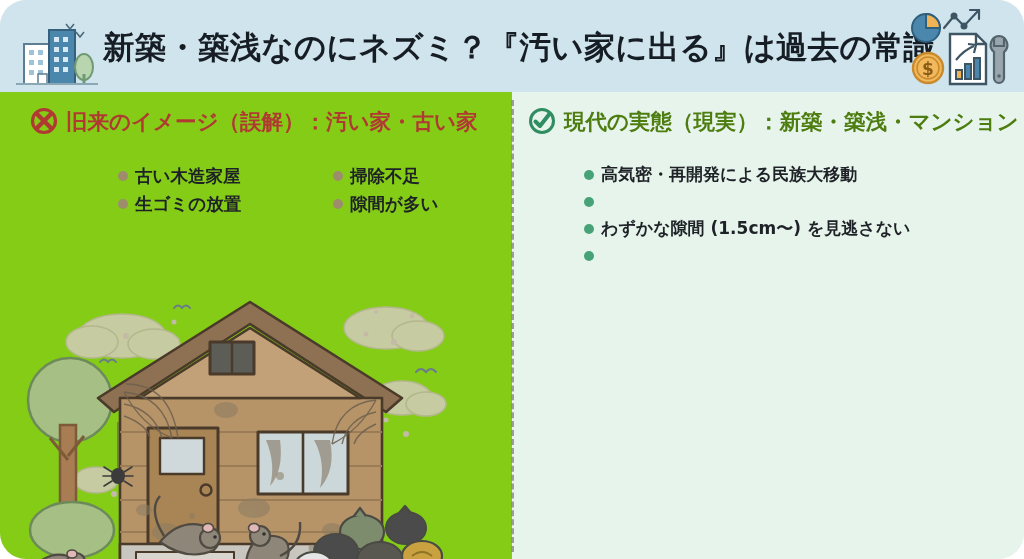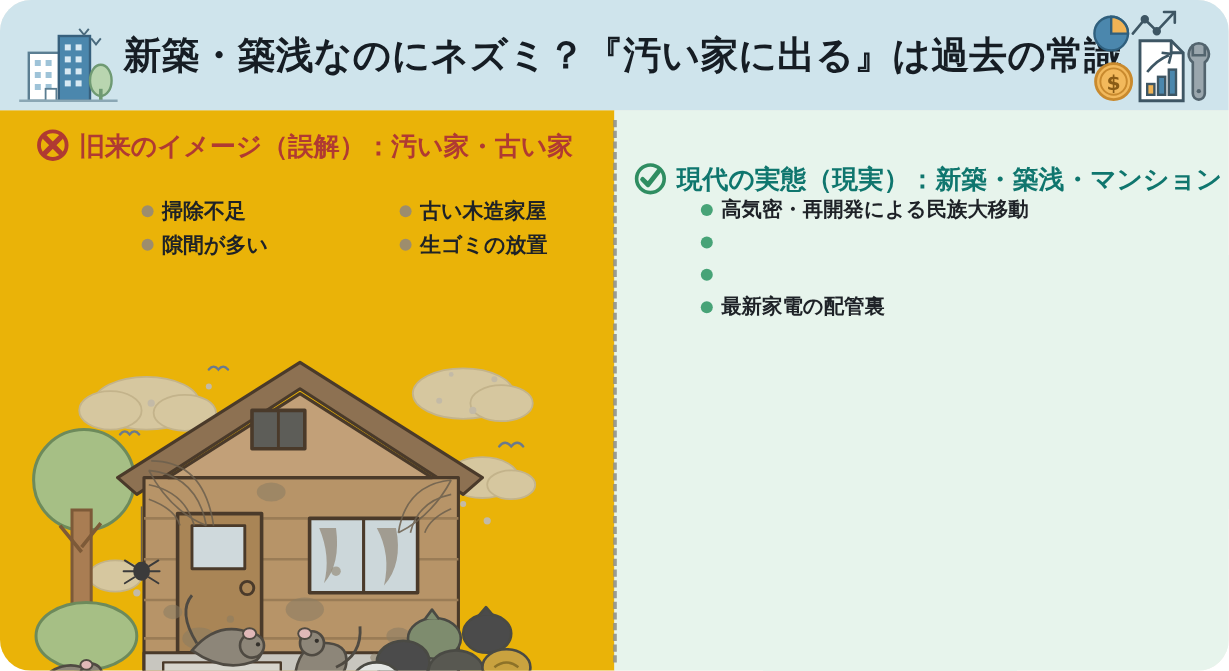--- a/index.html
+++ b/index.html
@@ -14,29 +14,29 @@
     font-size:31.5px;font-weight:bold;color:#161d24;letter-spacing:.2px;
     line-height:54px;white-space:nowrap;}
 
   
   .city{position:absolute;left:16px;top:22px;width:82px;height:66px;}
   
   .bizicons{position:absolute;right:8px;top:6px;width:112px;height:84px;}
 
   
   .panel{position:absolute;top:92px;height:467px;}
-  .panel-left{left:0;width:512px;background:#eab308;}
+  .panel-left{left:0;width:512px;background:#84cc16;}
   .panel-right{left:512px;width:512px;background:#e7f4ec;}
   .divider{position:absolute;left:511px;top:100px;width:0;height:452px;
     border-left:3px dashed #8d8d86;opacity:.85;}
 
   .sect-head{position:absolute;top:12px;height:34px;display:flex;align-items:center;gap:8px;
     font-size:21.5px;font-weight:bold;white-space:nowrap;}
   .sect-head.bad{left:30px;color:#b03a32;}
-  .sect-head.good{left:16px;color:#0f766e;margin-top:28px;}
+  .sect-head.good{left:16px;color:#4d7c0f;}
   .sect-head .mark{flex:none;width:28px;height:28px;}
 
   .bullets{position:absolute;display:grid;font-weight:bold;color:#1e2227;}
   .bl-left{top:52px;left:78px;width:420px;grid-template-columns:215px 200px;
            grid-auto-rows:28px;font-size:17.5px;}
   .bl-right{top:52px;left:32px;width:470px;grid-template-columns:470px;
             grid-auto-rows:27px;font-size:17px;}
   .bullets li{list-style:none;display:flex;align-items:center;gap:7px;white-space:nowrap;}
   .dot{flex:none;width:10px;height:10px;border-radius:50%;}
   .bl-left .dot{background:#9d8d6d;}
@@ -129,33 +129,33 @@
           <circle cx="14" cy="14" r="11.5" fill="none" stroke="#b03a32" stroke-width="3.2"></circle>
           <path d="M7.5 7.5 L20.5 20.5 M20.5 7.5 L7.5 20.5" stroke="#b03a32" stroke-width="4.4" stroke-linecap="round"></path>
         </svg>
       </span>
       <span>旧来のイメージ（誤解）：汚い家・古い家</span>
     </div>
 
     <ul class="bullets bl-left">
       <li>
           <span class="dot"></span>
+          <span>古い木造家屋</span>
+        </li>
+      <li>
+          <span class="dot"></span>
           <span>掃除不足</span>
         </li>
       <li>
           <span class="dot"></span>
-          <span>古い木造家屋</span>
+          <span>生ゴミの放置</span>
         </li>
       <li>
           <span class="dot"></span>
           <span>隙間が多い</span>
-        </li>
-      <li>
-          <span class="dot"></span>
-          <span>生ゴミの放置</span>
         </li>
     </ul>
 
     <div class="scene sc-old">
       <svg viewBox="0 0 484 352" width="484" height="352">
         <ellipse cx="250" cy="312" rx="218" ry="40" fill="#ded6c6" opacity=".75"></ellipse>
 
         <g fill="#d3cbba" opacity=".85" stroke="#bdb4a2" stroke-width="1.5">
           <ellipse cx="108" cy="56" rx="44" ry="22"></ellipse>
             <ellipse cx="78" cy="62" rx="26" ry="16"></ellipse>
@@ -318,23 +318,23 @@
     <ul class="bullets bl-right">
       <li>
           <span class="dot"></span>
           <span>高気密・再開発による民族大移動</span>
         </li>
       <li>
           <span class="dot"></span>
         </li>
       <li>
           <span class="dot"></span>
-        </li>
-      <li>
-          <span class="dot"></span>
-          <span>最新家電の配管裏</span>
+          <span>わずかな隙間 (1.5cm〜) を見逃さない</span>
+        </li>
+      <li>
+          <span class="dot"></span>
         </li>
     </ul>
 
   </div>
 
   <div class="divider"></div>
 </div>
 
 </body></html>

